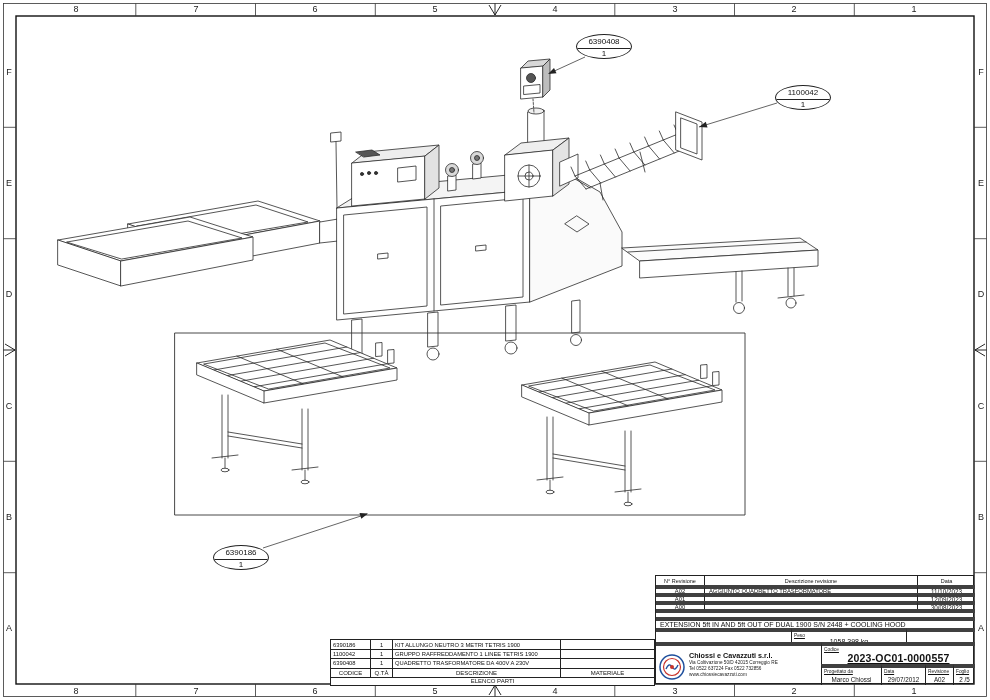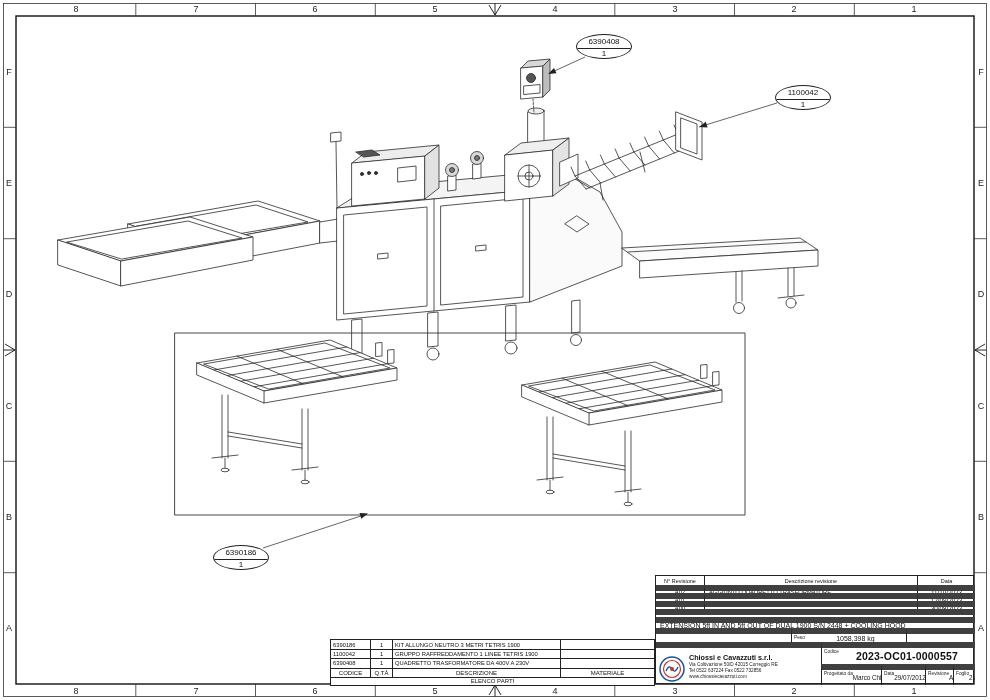--- a/index.html
+++ b/index.html
@@ -24,26 +24,26 @@
     font-size:5.8px; padding:0 2px; overflow:hidden; white-space:nowrap; }
   .pcell:last-child { border-right:none; }
   .prow.hdr .pcell { justify-content:center; font-size:6px; }
   .pcell.qty { justify-content:center; }
   .ptitle { height:8.2px; border-top:1px solid #222; display:flex; align-items:center;
     justify-content:center; font-size:6px; }
 
   
   .tblock { position:absolute; left:655px; top:575px; width:319px; height:109px;
     border:1px solid #222; background:#fff; }
-  .tc { position:absolute; border-left:1px solid #222; border-top:6px solid #404040;
+  .tc { position:absolute; border-left:1px solid #222; border-top:4px solid #404040;
     overflow:hidden; white-space:nowrap; }
   .tc.nbl { border-left:none; } .tc.nbt { border-top:none; }
   .tc.center { display:flex; align-items:center; justify-content:center; }
   .tc.left { display:flex; align-items:center; padding-left:4px; }
-  .lblval { display:flex; flex-direction:row; }
+  .lblval { display:flex; flex-direction:column;text-decoration:underline; }
   .tinylabel { font-size:4.8px; color:#222; padding:1px 0 0 2px; }
   .rvh { font-size:5.5px; } .rvtxt { font-size:5.8px; } .rvdate { font-size:6.3px; }
   .desc-text { font-size:7px; padding-left:24px; }
   .valcenter { flex:1; display:flex; align-items:center; justify-content:center; }
   .peso-val { font-size:7px; }
   .company-name { font-size:7.2px; font-weight:bold; }
   .company-small { font-size:4.7px; line-height:1.25; color:#222; }
   .code-val { font-size:10.5px; font-weight:bold; letter-spacing:0.2px; }
   .fld-val { font-size:6.3px; }
 </style>

